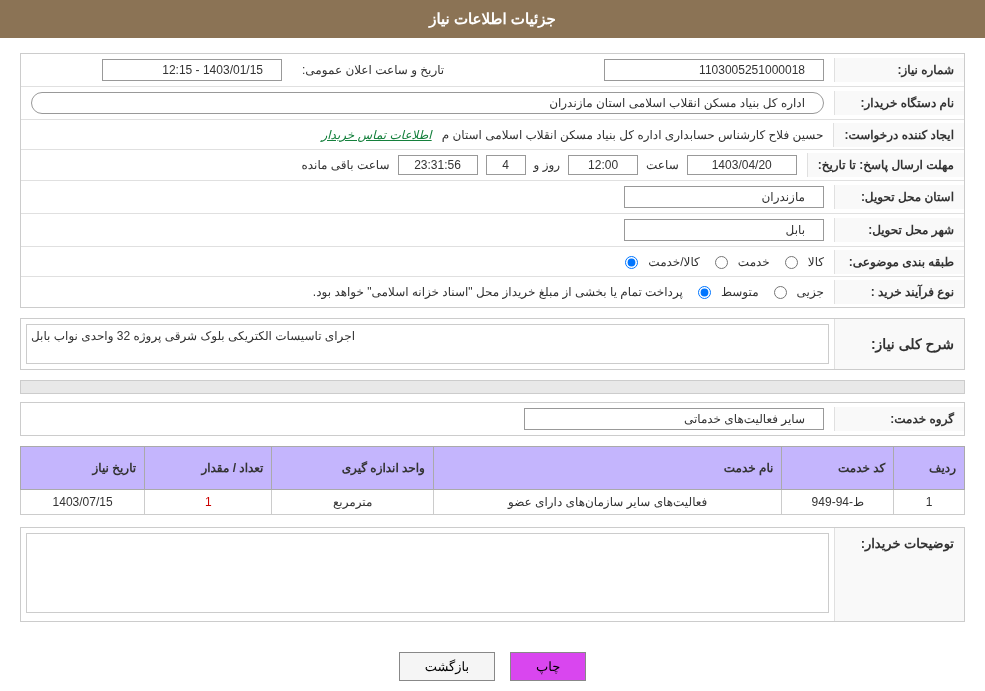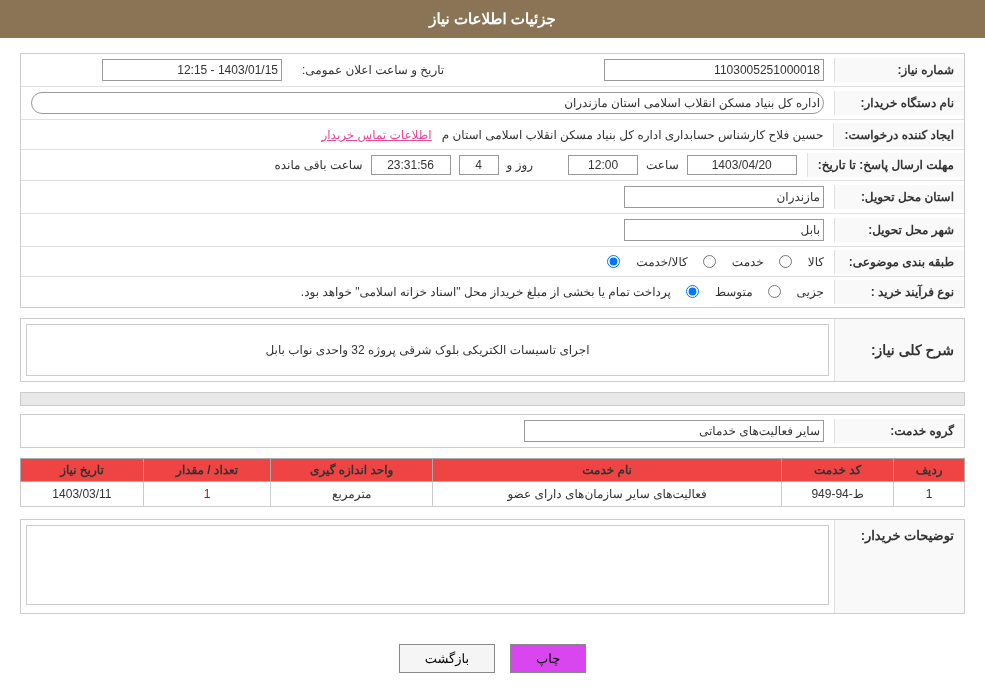--- a/index.html
+++ b/index.html
@@ -46,21 +46,21 @@
       border-left: 1px solid #e0e0e0;
       white-space: nowrap;
     }
     .value-cell {
       padding: 5px 10px;
       flex: 1;
       text-align: right;
     }
     .input-box {
       border: 1px solid #999;
-      padding: 3px 3px;
+      padding: 3px 18px;
       background: #fff;
       min-width: 200px;
       text-align: right;
     }
     .wide-input {
       width: 100%;
     }
     .top-section {
       border: 1px solid #ccc;
       margin-bottom: 10px;
@@ -70,57 +70,58 @@
       background: #e8e8e8;
       border: 1px solid #ccc;
       padding: 6px 12px;
       font-weight: bold;
       font-size: 13px;
       margin-bottom: 0;
       color: #333;
       text-align: right;
     }
     .blue-link {
-      color: #ec4899;
+      color: #15803d;
       text-decoration: underline;
       cursor: pointer;
+      font-style: italic;
     }
     
     .radio-group {
       display: flex;
       align-items: center;
       gap: 15px;
       flex-wrap: wrap;
     }
     .radio-item {
       display: flex;
-      align-items: flex-start;
-      gap: 16px;
+      align-items: flex-end;
+      gap: 10px;
     }
     .radio-item input[type="radio"] {
       margin: 0;
     }
     
     .datetime-row {
       display: flex;
       align-items: center;
       gap: 8px;
       flex-wrap: wrap;
     }
     
     .data-table {
       width: 100%;
       border-collapse: collapse;
       font-size: 12px;
     }
     .data-table th {
-      background: #ef4444;
+      background: #c4b5fd;
       border: 1px solid #aaa;
-      padding: 4px 8px;
-      text-align: center;
+      padding: 14px 8px;
+      text-align: right;
       font-weight: bold;
     }
     .data-table td {
       border: 1px solid #ccc;
       padding: 5px 8px;
       text-align: center;
     }
     .data-table td.red-text {
       color: #cc0000;
     }
@@ -205,21 +206,21 @@
           <span class="blue-link">اطلاعات تماس خریدار</span>
         </div>
       </div>
 
       <div class="info-row">
         <div class="label-cell">مهلت ارسال پاسخ: تا تاریخ:</div>
         <div class="value-cell">
           <div class="datetime-row">
             <span class="field-box" style="min-width:110px;">1403/04/20</span>
             <span>ساعت</span>
-            <span class="field-box" style="min-width:70px;margin-left:27px;">12:00</span>
+            <span class="field-box" style="min-width:70px;">12:00</span>
             <span>روز و</span>
             <span class="field-box" style="min-width:40px;">4</span>
             <span class="field-box" style="min-width:80px;">23:31:56</span>
             <span>ساعت باقی مانده</span>
           </div>
         </div>
       </div>
 
       <div class="info-row">
         <div class="label-cell">استان محل تحویل:</div>
@@ -272,21 +273,21 @@
             </div>
           </div>
         </div>
       </div>
 
     </div>
 
     <div style="display:flex; align-items:stretch; margin-bottom:10px; border:1px solid #ccc;">
       <div class="label-cell" style="font-size:14px; font-weight:bold; min-width:130px; display:flex; align-items:center;">شرح کلی نیاز:</div>
       <div style="flex:1; padding:5px;">
-        <div style="border:1px solid #ccc; padding:18px; min-height:40px; text-align:center; direction:rtl;">
+        <div style="border:1px solid #ccc; padding:4px; min-height:40px; text-align:left; direction:rtl;">
           <span>اجرای تاسیسات الکتریکی بلوک شرقی پروژه 32 واحدی نواب بابل</span>
         </div>
       </div>
     </div>
 
     <div class="section-header" style="font-size:14px; font-weight:bold; margin-bottom:8px;"></div>
 
     <div style="display:flex; align-items:center; margin-bottom:10px; border:1px solid #ccc;">
       <div class="label-cell">گروه خدمت:</div>
       <div class="value-cell">
@@ -306,21 +307,21 @@
             <th><span>تاریخ نیاز</span></th>
           </tr>
         </thead>
         <tbody>
           <tr>
             <td>1</td>
             <td>ط-94-949</td>
             <td>فعالیت‌های سایر سازمان‌های دارای عضو</td>
             <td>مترمربع</td>
             <td class="red-text">1</td>
-            <td>1403/03/11</td>
+            <td>1403/07/15</td>
           </tr>
         </tbody>
       </table>
     </div>
 
     <div style="display:flex; align-items:stretch; margin-bottom:15px; border:1px solid #ccc;">
       <div class="label-cell" style="font-size:13px; font-weight:bold; display:flex; align-items:flex-start; padding-top:8px;">توضیحات خریدار:</div>
       <div style="flex:1; padding:5px;">
         <textarea class="desc-textarea" style=""></textarea>
       </div>

